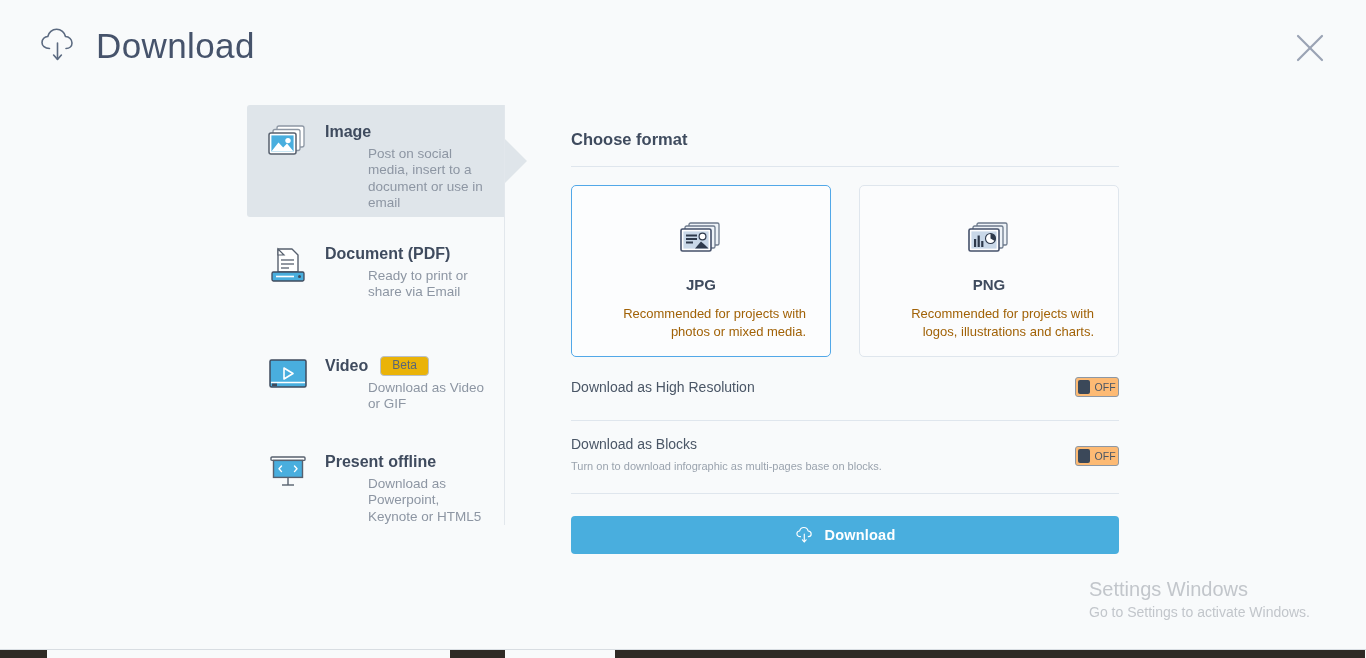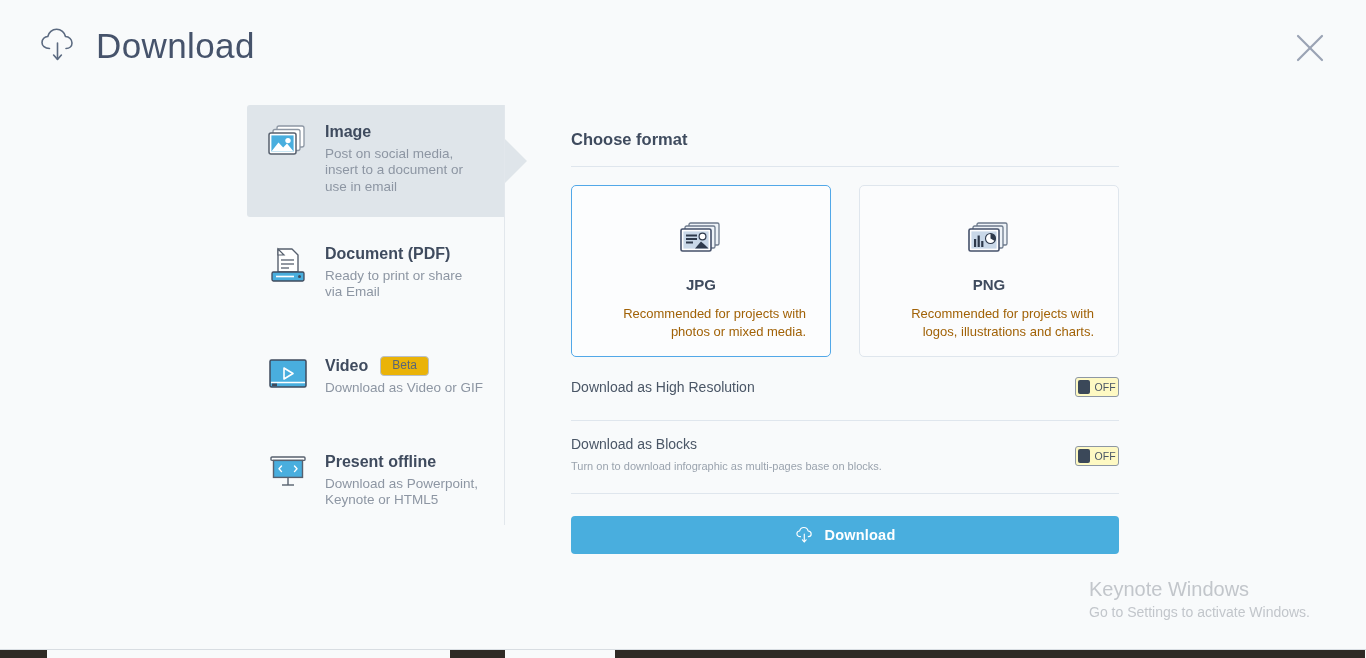--- a/index.html
+++ b/index.html
@@ -114,20 +114,21 @@
     font-size: 12px;
     padding: 2px 11px 3px 11px;
     line-height: 13px;
   }
   .side-desc {
     font-size: 13.5px;
     color: #8d96a3;
     line-height: 16.4px;
     margin-top: 4px;
     max-width: 150px;
+    margin-left: 43px;
   }
   .side-desc.wide { max-width: 160px; }
 
   
   #item-image     { position:absolute; top: 0px;   left: 0; width: 258px; height: 112px; }
   #item-document  { position:absolute; top: 122px; left: 0; width: 258px; }
   #item-video     { position:absolute; top: 234px; left: 0; width: 258px; }
   #item-present   { position:absolute; top: 330px; left: 0; width: 258px; }
 
   
@@ -202,21 +203,21 @@
     font-size: 11px;
     color: #9aa3ae;
     line-height: 19px;
     margin-top: 3px;
   }
   .toggle {
     width: 44px;
     height: 20px;
     border: 1px solid #8d97a4;
     border-radius: 3px;
-    background: #fef9c3;
+    background: #fdba74;
     display: flex;
     align-items: center;
     padding: 2px;
     cursor: pointer;
     flex: none;
   }
   .toggle .knob {
     width: 17px; height: 14px;
     background: #3b4859;
     border-radius: 2px;
@@ -458,20 +459,20 @@
         <path d="M11.5 24.5 C6.8 24.5 4 21.8 4 18.4 C4 15.2 6.6 12.6 9.8 12.5 C10.6 8.3 14.2 5.2 18.6 5.2 C23.0 5.2 26.7 8.3 27.5 12.5 C31.1 12.6 34 15.5 34 19 C34 22.2 31.5 24.5 28 24.5" fill="none" stroke="#ffffff" stroke-width="2.4" stroke-linecap="round" stroke-linejoin="round"></path>
         <line x1="19.5" y1="19" x2="19.5" y2="35" stroke="#ffffff" stroke-width="2.4" stroke-linecap="round"></line>
         <polyline points="15.6,31 19.5,35.4 23.4,31" fill="none" stroke="#ffffff" stroke-width="2.4" stroke-linecap="round" stroke-linejoin="round"></polyline>
       </svg>
       <span class="lbl">Download</span>
     </div>
   </div>
 </div>
 
 <div class="watermark">
-  <div class="wm-title">Keynote Windows</div>
+  <div class="wm-title">Settings Windows</div>
   <div class="wm-sub">Go to Settings to activate Windows.</div>
 </div>
 
 <div class="bottom-line"></div>
 <div class="strip strip-a"></div>
 <div class="strip strip-b"></div>
 <div class="strip strip-c"></div>
 
 </body></html>

